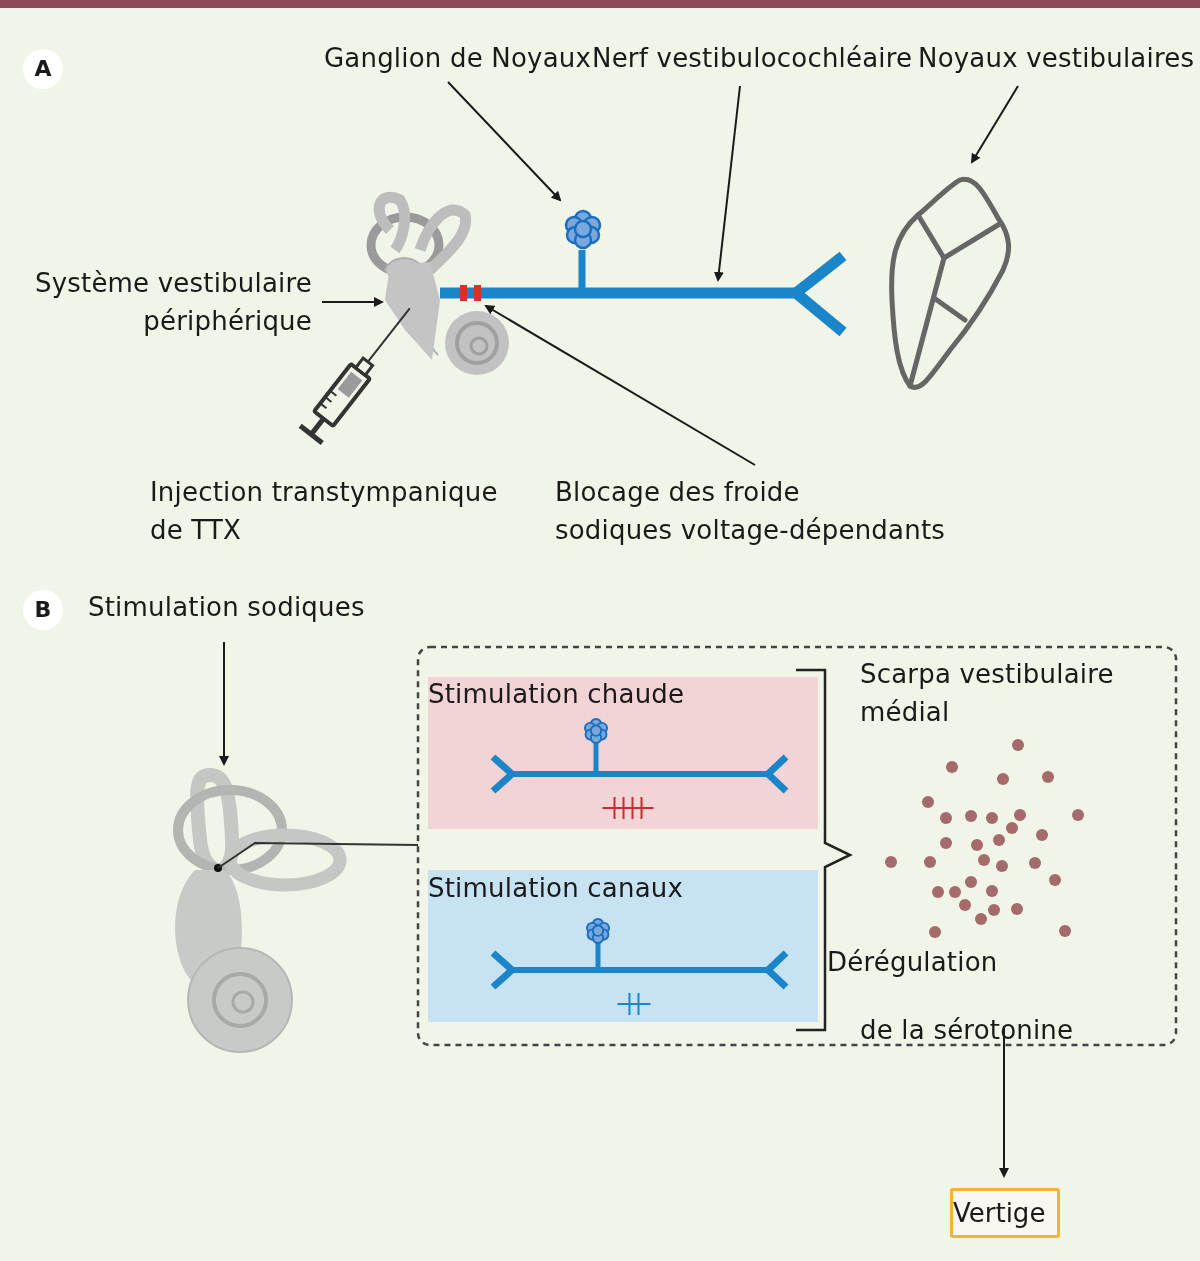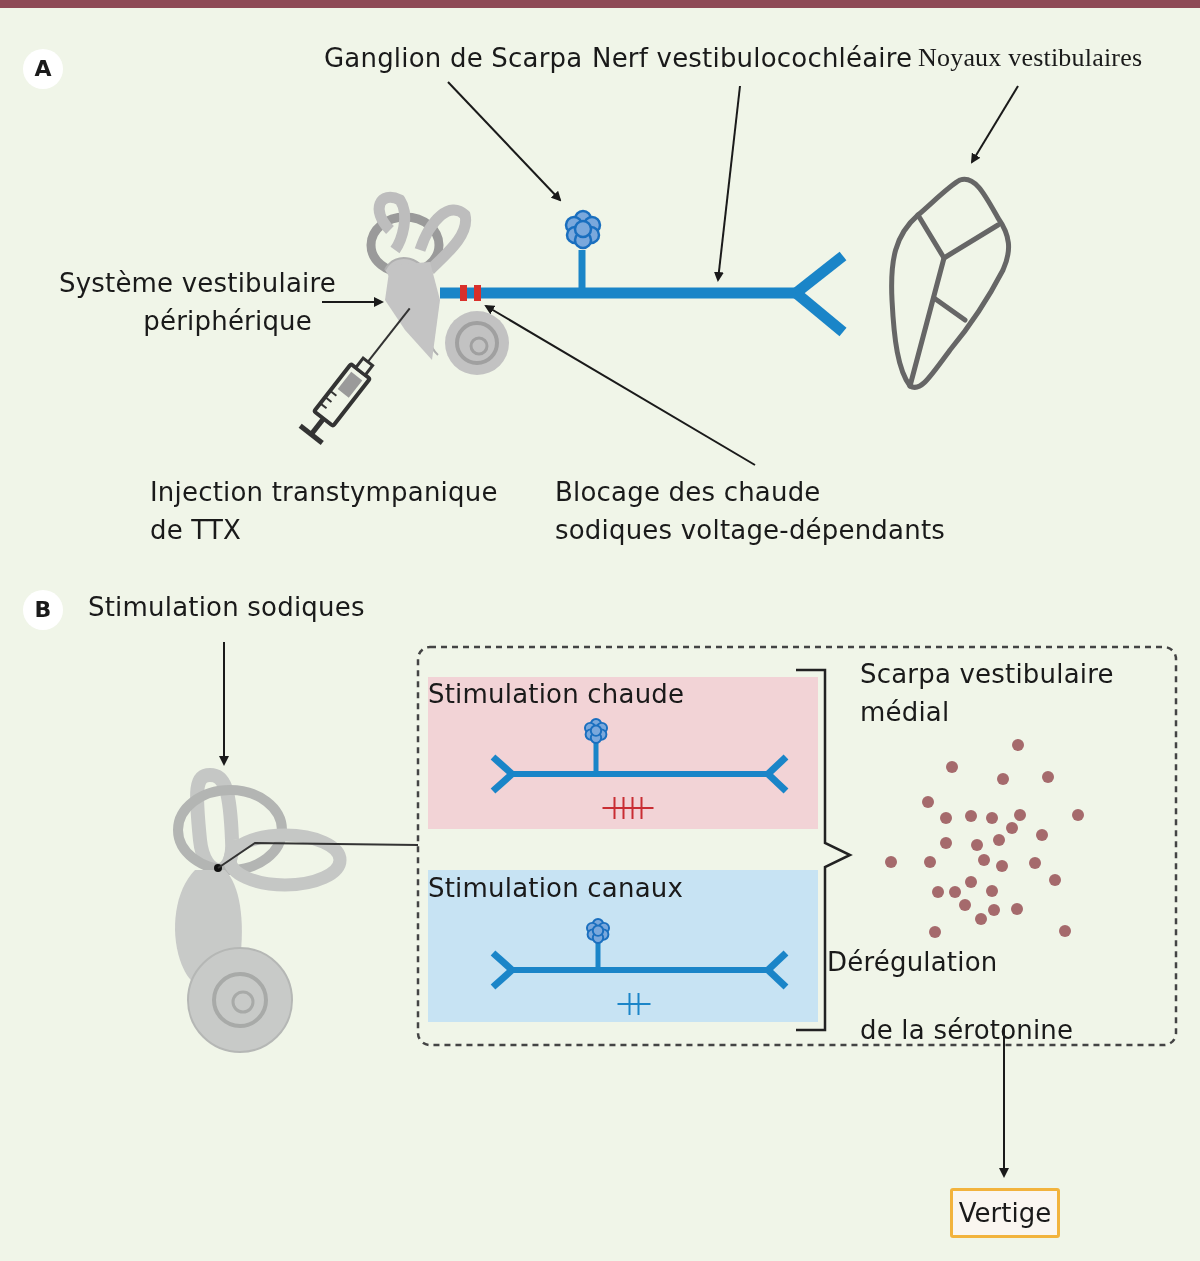--- a/index.html
+++ b/index.html
@@ -9,36 +9,36 @@
   .lbl { position:absolute; font-size:26px; line-height:38px; white-space:nowrap; letter-spacing:0.2px; }
   .center { text-align:left; }
   .right { text-align:right; }
   .badge { position:absolute; width:40px; height:40px; border-radius:50%; background:#fff;
            font-weight:bold; font-size:22px; text-align:center; line-height:40px; }
   svg.main { position:absolute; left:0; top:0; }
   .warm { position:absolute; left:428px; top:677px; width:390px; height:152px; background:#f2d3d6; }
   .cold { position:absolute; left:428px; top:870px; width:390px; height:152px; background:#c7e3f3; }
   .vertige { position:absolute; left:950px; top:1188px; width:110px; height:50px; box-sizing:border-box;
              border:3px solid #f2b33d; background:#faf6f0; border-radius:3px; font-size:26px;
-             text-align:center; line-height:44px; }
+             text-align:left; line-height:44px; }
 </style>
 </head>
 <body>
 
 <div class="topbar"></div>
 
 <div class="badge" style="left:23px;top:49px;">A</div>
-<div class="lbl" style="left:324px;top:39px;">Ganglion de Scarpa</div>
+<div class="lbl" style="left:324px;top:39px;">Ganglion de Noyaux</div>
 <div class="lbl" style="left:592px;top:39px;">Nerf vestibulocochléaire</div>
-<div class="lbl" style="left:918px;top:39px;font-family:Liberation Serif, serif;">Noyaux vestibulaires</div>
-<div class="lbl right" style="left:30px;top:264px;width:282px;margin-left:24px;">Système vestibulaire</div>
+<div class="lbl" style="left:918px;top:39px;">Noyaux vestibulaires</div>
+<div class="lbl right" style="left:30px;top:264px;width:282px;">Système vestibulaire</div>
 <div class="lbl right" style="left:30px;top:302px;width:282px;">périphérique</div>
 <div class="lbl center" style="left:150px;top:473px;width:366px;">Injection transtympanique</div>
 <div class="lbl center" style="left:150px;top:511px;width:366px;">de TTX</div>
-<div class="lbl center" style="left:555px;top:473px;width:405px;">Blocage des chaude</div>
+<div class="lbl center" style="left:555px;top:473px;width:405px;">Blocage des froide</div>
 <div class="lbl center" style="left:555px;top:511px;width:405px;">sodiques voltage-dépendants</div>
 
 <div class="badge" style="left:23px;top:590px;">B</div>
 <div class="lbl" style="left:88px;top:588px;">Stimulation sodiques</div>
 
 <div class="warm"></div>
 <div class="cold"></div>
 
 <div class="lbl center" style="left:428px;top:675px;width:380px;">Stimulation chaude</div>
 <div class="lbl center" style="left:428px;top:869px;width:380px;">Stimulation canaux</div>

